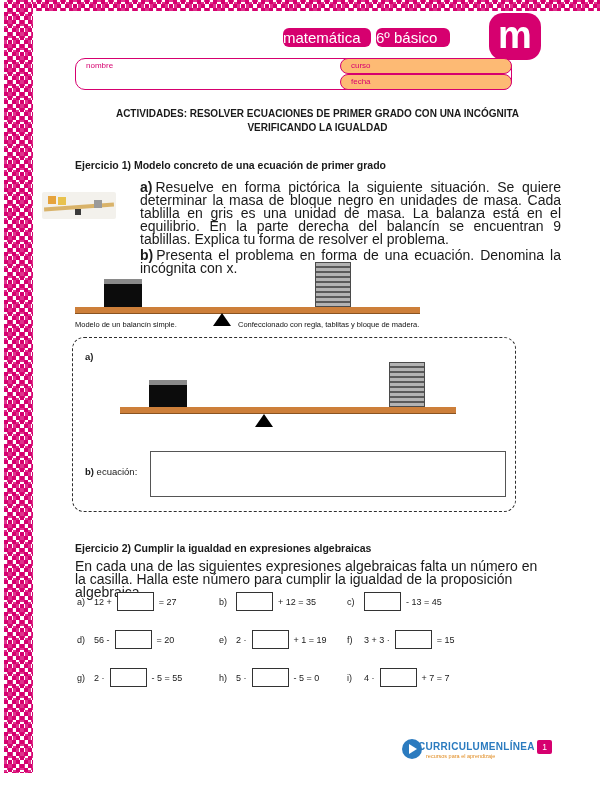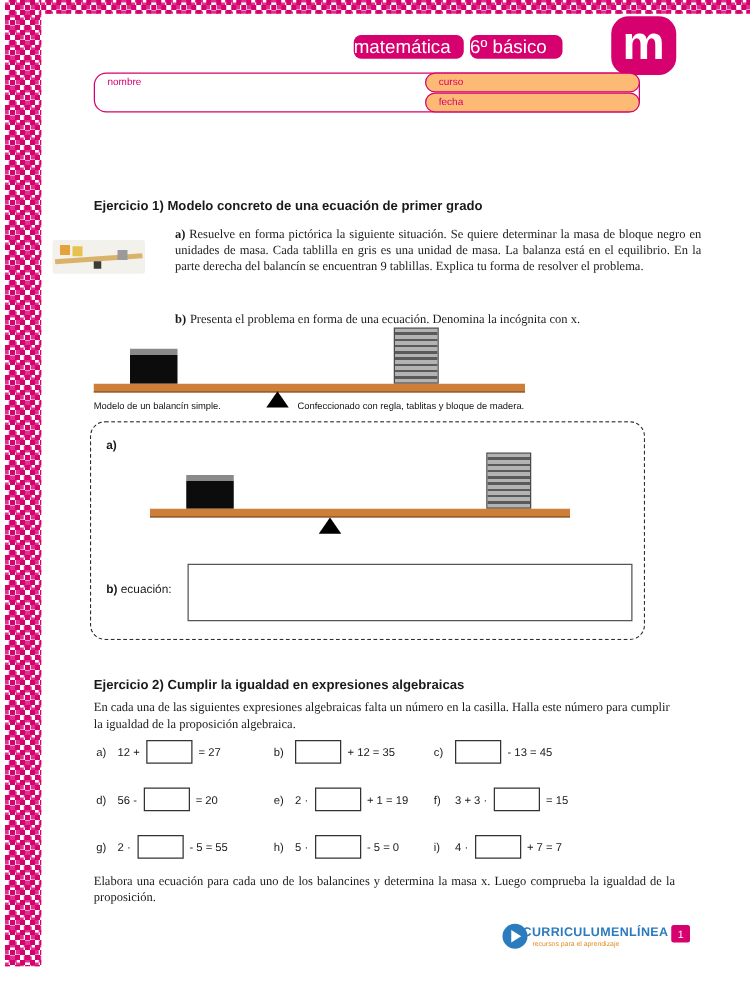--- a/index.html
+++ b/index.html
@@ -35,21 +35,21 @@
   .form-fecha { left:340px; top:74px; width:172px; height:16px; border-radius:8px; }
   .form-label { position:absolute; left:10px; top:2px; font-size:8px; color:var(--accent,#d6006f); }
 
   
   .title { position:absolute; left:75px; top:107px; width:485px; text-align:center;
            font-weight:bold; font-size:10px; line-height:14px; }
   .h-ex { position:absolute; font-weight:bold; font-size:10.5px; }
   .h-ex1 { left:75px; top:159px; }
   .h-ex2 { left:75px; top:542px; }
 
-  .para { position:absolute; font-size:10px; line-height:13px; text-align:justify;font-family:Liberation Serif, serif; }
+  .para { position:absolute; font-size:14px; line-height:13px; text-align:justify; }
   .para b { margin-right:3px; }
   .para-a { left:140px; top:181px; width:421px; }
   .para-b { left:140px; top:249px; width:421px; }
   .intro  { left:75px; top:560px; width:465px; text-align:left; }
   .outro  { left:75px; top:699px; width:465px; }
 
   
   .mini-photo { position:absolute; left:42px; top:192px; width:74px; height:27px;
                 background:#f3f1ec; border-radius:2px; overflow:hidden; }
   .mini-plank { position:absolute; left:2px; top:13px; width:70px; height:4px;
@@ -126,20 +126,24 @@
   <div class="form-box form-outer">
     <span class="form-label">nombre</span>
   </div>
   <div class="form-box form-curso">
     <span class="form-label">curso</span>
   </div>
   <div class="form-box form-fecha">
     <span class="form-label">fecha</span>
   </div>
 
+  <div class="title">
+    <div>ACTIVIDADES: RESOLVER ECUACIONES DE PRIMER GRADO CON UNA INCÓGNITA</div>
+    <div>VERIFICANDO LA IGUALDAD</div>
+  </div>
 
   <div class="h-ex h-ex1">Ejercicio 1) Modelo concreto de una ecuación de primer grado</div>
 
   <div class="mini-photo">
     <div class="mini-plank"></div>
     <div class="mini-cube mc1"></div>
     <div class="mini-cube mc2"></div>
     <div class="mini-cube mc3"></div>
     <div class="mini-cube mc4"></div>
   </div>
@@ -223,21 +227,20 @@
         <span>- 5 = 0</span>
       </div>
       <div class="eq-cell">
         <span class="eq-label">i)</span>
         <span>4 ·</span>
         <span class="eq-box"></span>
         <span>+ 7 = 7</span>
       </div>
     </div>
 
-  <div class="para outro">Elabora una ecuación para cada uno de los balancines y determina la masa x. Luego comprueba la igualdad de la proposición.</div>
 
   <div class="brand-circle">
     <div class="brand-arrow"></div>
   </div>
   <div class="brand-text">CURRICULUMENLÍNEA</div>
   <div class="brand-tag">recursos para el aprendizaje</div>
   <div class="page-num">1</div>
 
 </div>
 

